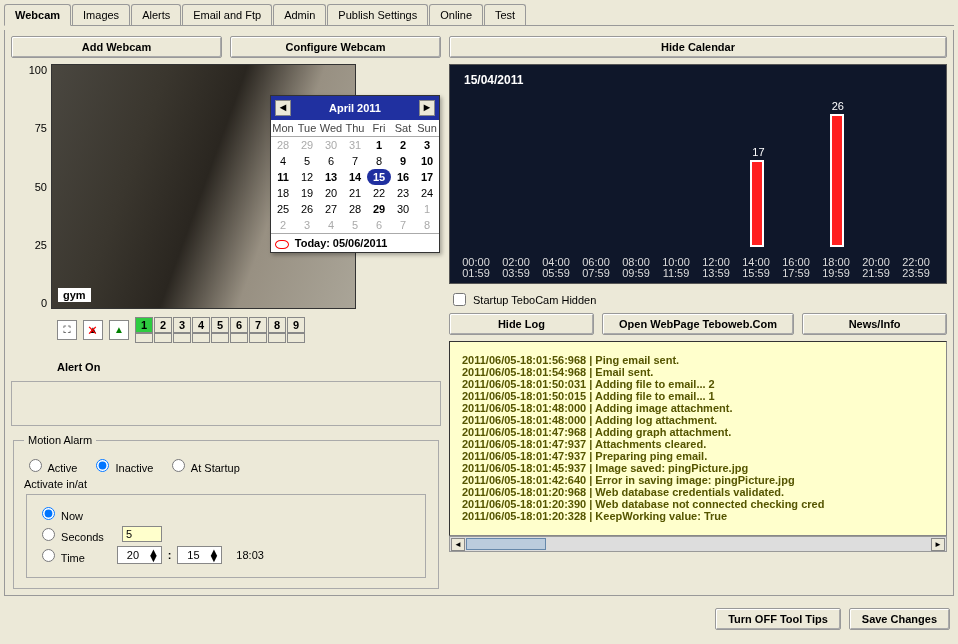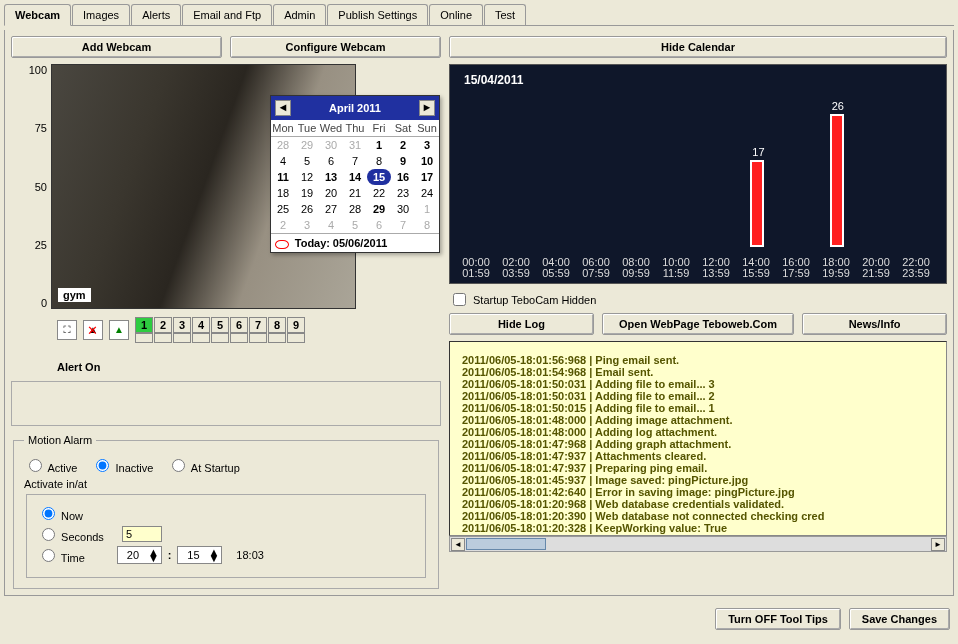--- a/index.html
+++ b/index.html
@@ -284,21 +284,20 @@
     <div class="btn-row">
       <button class="btn wide">Hide Log</button>
       <button class="btn" style="flex:1.4;">Open WebPage Teboweb.Com</button>
       <button class="btn wide">News/Info</button>
     </div>
 
     <div class="log-wrap">
       <div class="log" id="logpanel">
           <div class="log-line">2011/06/05-18:01:56:968 | Ping email sent.</div>
           <div class="log-line">2011/06/05-18:01:54:968 | Email sent.</div>
-          <div class="log-line">2011/06/05-18:01:50:031 | Adding file to email... 3</div>
           <div class="log-line">2011/06/05-18:01:50:031 | Adding file to email... 2</div>
           <div class="log-line">2011/06/05-18:01:50:015 | Adding file to email... 1</div>
           <div class="log-line">2011/06/05-18:01:48:000 | Adding image attachment.</div>
           <div class="log-line">2011/06/05-18:01:48:000 | Adding log attachment.</div>
           <div class="log-line">2011/06/05-18:01:47:968 | Adding graph attachment.</div>
           <div class="log-line">2011/06/05-18:01:47:937 | Attachments cleared.</div>
           <div class="log-line">2011/06/05-18:01:47:937 | Preparing ping email.</div>
           <div class="log-line">2011/06/05-18:01:45:937 | Image saved: pingPicture.jpg</div>
           <div class="log-line">2011/06/05-18:01:42:640 | Error in saving image: pingPicture.jpg</div>
           <div class="log-line">2011/06/05-18:01:20:968 | Web database credentials validated.</div>

